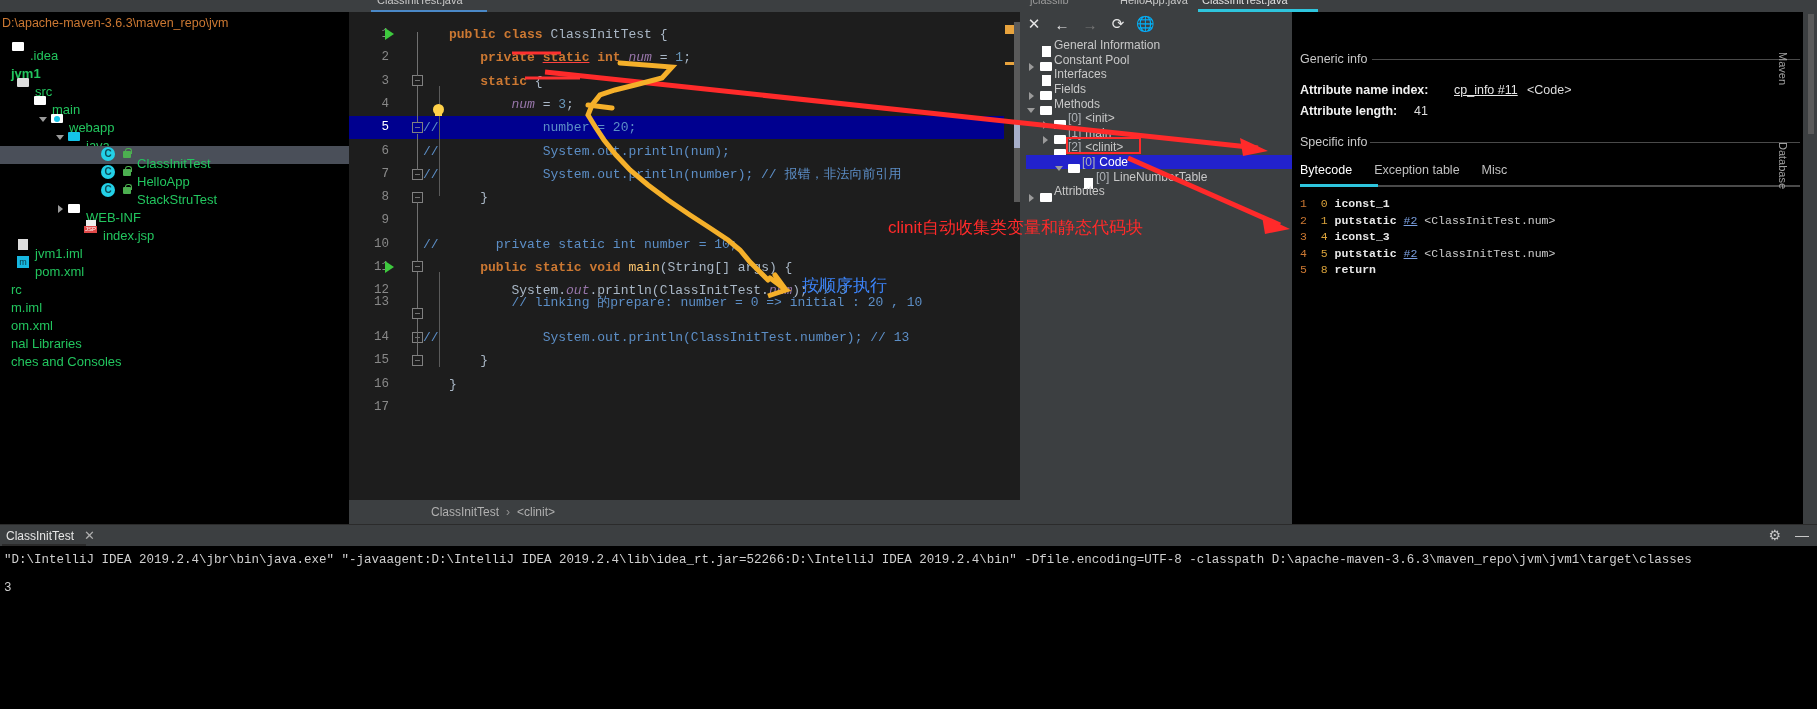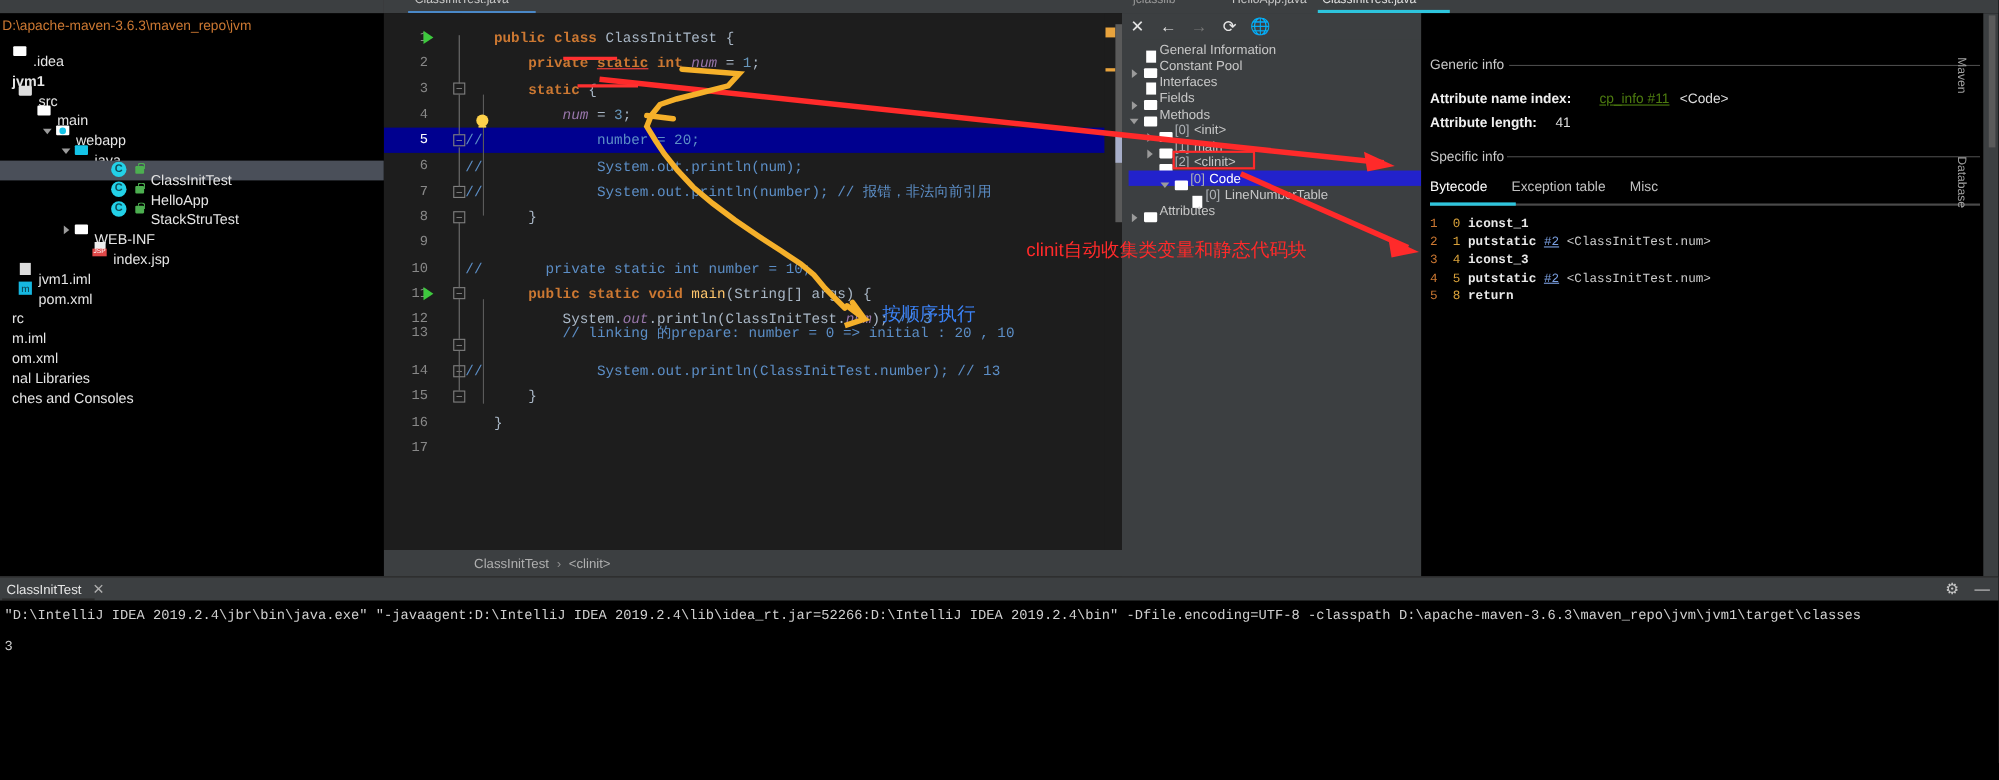--- a/index.html
+++ b/index.html
@@ -152,21 +152,21 @@
   .ico.iml::after {
     content: ""; position: absolute; left: 2px; top: 1px;
     width: 10px; height: 11px; background: #dddddd;
   }
   .ico.xml::after {
     content: "m"; position: absolute; left: 1px; top: 0px;
     width: 12px; height: 12px; background: #16b7e0;
     color: #083541; font-size: 9px; text-align: center;
     line-height: 12px; font-family: "Liberation Sans", sans-serif;
   }
-  .tree-label { color: #e5e5e5; margin-top: 17px; }
+  .tree-label { color: #22c55e; margin-top: 17px; }
   .tree-label.bold { font-weight: bold; }
 
   
   #editor {
     left: 349px; top: 12px; width: 671px; height: 512px;
     background: #1d1d1d;
     overflow: hidden;
   }
   #editor-bg-code {
     position: absolute; left: 0; top: 0; width: 671px; height: 488px;
@@ -319,21 +319,21 @@
   #detail-panel .sec-line {
     position: absolute; height: 1px; background: #4a4a4a;
   }
   .d-label {
     position: absolute; font-size: 12.5px; color: #f0f0f0; font-weight: bold;
   }
   .d-value {
     position: absolute; font-size: 12.5px; color: #dcdcdc;
   }
   .d-link {
-    position: absolute; font-size: 12.5px; color: #4d7c0f;
+    position: absolute; font-size: 12.5px; color: #e5e5e5;
     text-decoration: underline;
   }
   #bc-tabs {
     position: absolute; left: 8px; top: 148px; width: 500px; height: 22px;
     display: flex; align-items: center;
     font-size: 12.5px;
   }
   #bc-tabs .tab {
     margin-right: 22px; color: #c0c0c0; padding-bottom: 3px;
   }
@@ -754,21 +754,21 @@
 
     <line x1="525" y1="78" x2="580" y2="78" stroke="#ff3030" stroke-width="3"></line>
 
     <path d="M 620,63 L 672,67 L 662,78 L 635,85 L 615,90 L 600,95 L 592,105 L 588,115
              L 596,128 L 604,140 L 616,155 L 630,170 L 648,185 L 668,200 L 690,215
              L 710,228 L 728,240 L 740,250 L 750,262 L 760,272 L 768,280" stroke="#f5b02a" stroke-width="5" fill="none" stroke-linecap="round"></path>
     <path d="M 770,278 L 786,290 L 768,296 L 786,290 L 775,275" stroke="#f5b02a" stroke-width="5" fill="none" stroke-linecap="round"></path>
     <path d="M 588,105 L 612,108" stroke="#f5b02a" stroke-width="5" fill="none" stroke-linecap="round"></path>
   </svg>
 
-  <div class="anno-text" style="left:933px; top:216px;">clinit自动收集类变量和静态代码块</div>
+  <div class="anno-text" style="left:888px; top:216px;">clinit自动收集类变量和静态代码块</div>
   <div class="anno-text orange" style="left:802px; top:274px;">按顺序执行</div>
 
   <div class="abs" id="console-tabbar">
     <div id="console-tab">
       <span>ClassInitTest</span>
       <span class="x">✕</span>
     </div>
     <div id="console-tab-underline"></div>
     <div id="console-icons">
       <span>⚙</span>

